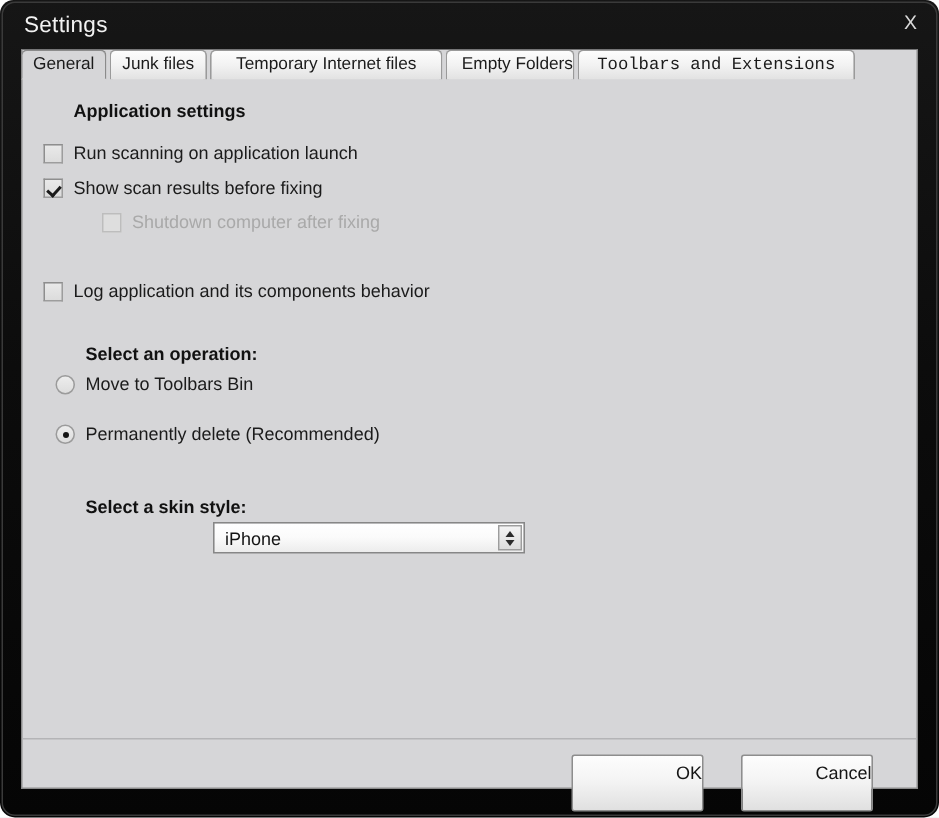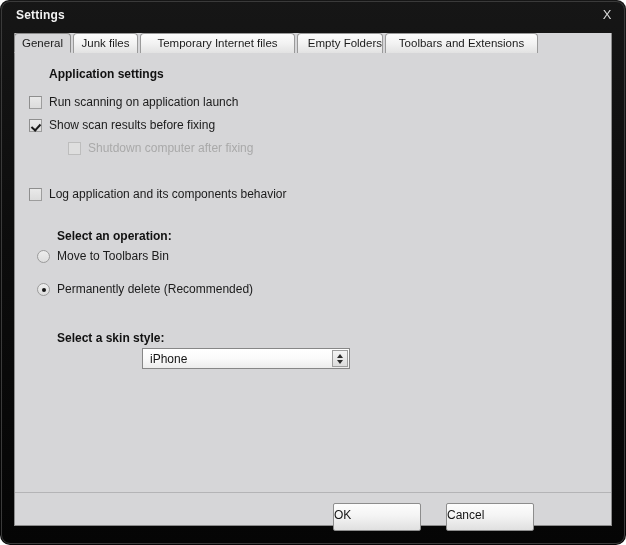--- a/index.html
+++ b/index.html
@@ -40,22 +40,22 @@
   #titlebar {
     position: absolute;
     left: 0; top: 0;
     width: 626px;
     height: 30px;
   }
   #title-text {
     position: absolute;
     left: 16px;
     top: 8px;
-    font-size: 12px;
-    font-weight: bold;
+    font-size: 15px;
+    font-weight: normal;
     color: #f2f2f2;
     letter-spacing: 0.2px;
     white-space: nowrap;
   }
   #close-button {
     position: absolute;
     right: 8px;
     top: 5px;
     width: 22px;
     height: 20px;
@@ -253,30 +253,31 @@
   #footer-separator {
     position: absolute;
     left: 15px;
     top: 492px;
     width: 596px;
     height: 1px;
     background: #b4b4b6;
   }
   .dlg-button {
     position: absolute;
-    height: 28px;
+    height: 38px;
     box-sizing: border-box;
     border: 1px solid #8d8d8d;
     border-radius: 2px;
     background: linear-gradient(180deg, #fdfdfd 0%, #f4f4f4 45%, #e0e0e0 100%);
     font-size: 12px;
     color: #151515;
-    text-align: left;
+    text-align: right;
     line-height: 23px;
     cursor: default;
+    margin-left: 48px;
   }
   #ok-button   { left: 333px; top: 503px; width: 88px; }
   #cancel-button { left: 446px; top: 503px; width: 88px; }
 
   
   #watermark {
     position: absolute;
     left: 500px;
     top: 483px;
     width: 126px;
@@ -320,21 +321,21 @@
     <div id="close-button">X</div>
   </div>
 
   <div id="content-panel"></div>
 
   <div id="tabstrip">
       <div class="tab active" style="left: 0px; width: 57px;">General</div>
       <div class="tab" style="left: 59px; width: 65px;">Junk files</div>
       <div class="tab" style="left: 126px; width: 155px;">Temporary Internet files</div>
       <div class="tab" style="left: 283px; width: 86px; text-align: right;">Empty Folders</div>
-      <div class="tab" style="left: 371px; width: 153px;">Toolbars and Extensions</div>
+      <div class="tab" style="left: 371px; width: 185px; font-family: Liberation Mono, monospace;">Toolbars and Extensions</div>
     </div>
 
   <div id="general-pane">
 
     <div class="section-heading" style="left:29px; top:67px;">Application settings</div>
 
     <div class="section-heading" style="left:37px; top:229px;">Select an operation:</div>
 
     <div class="section-heading" style="left:37px; top:331px;">Select a skin style:</div>
 

